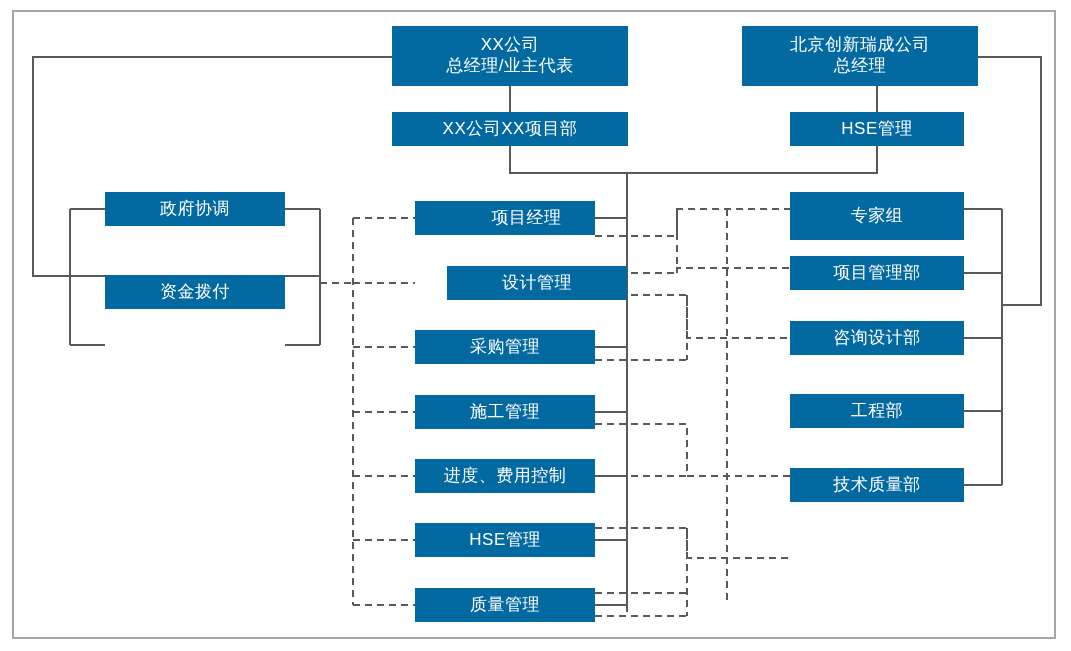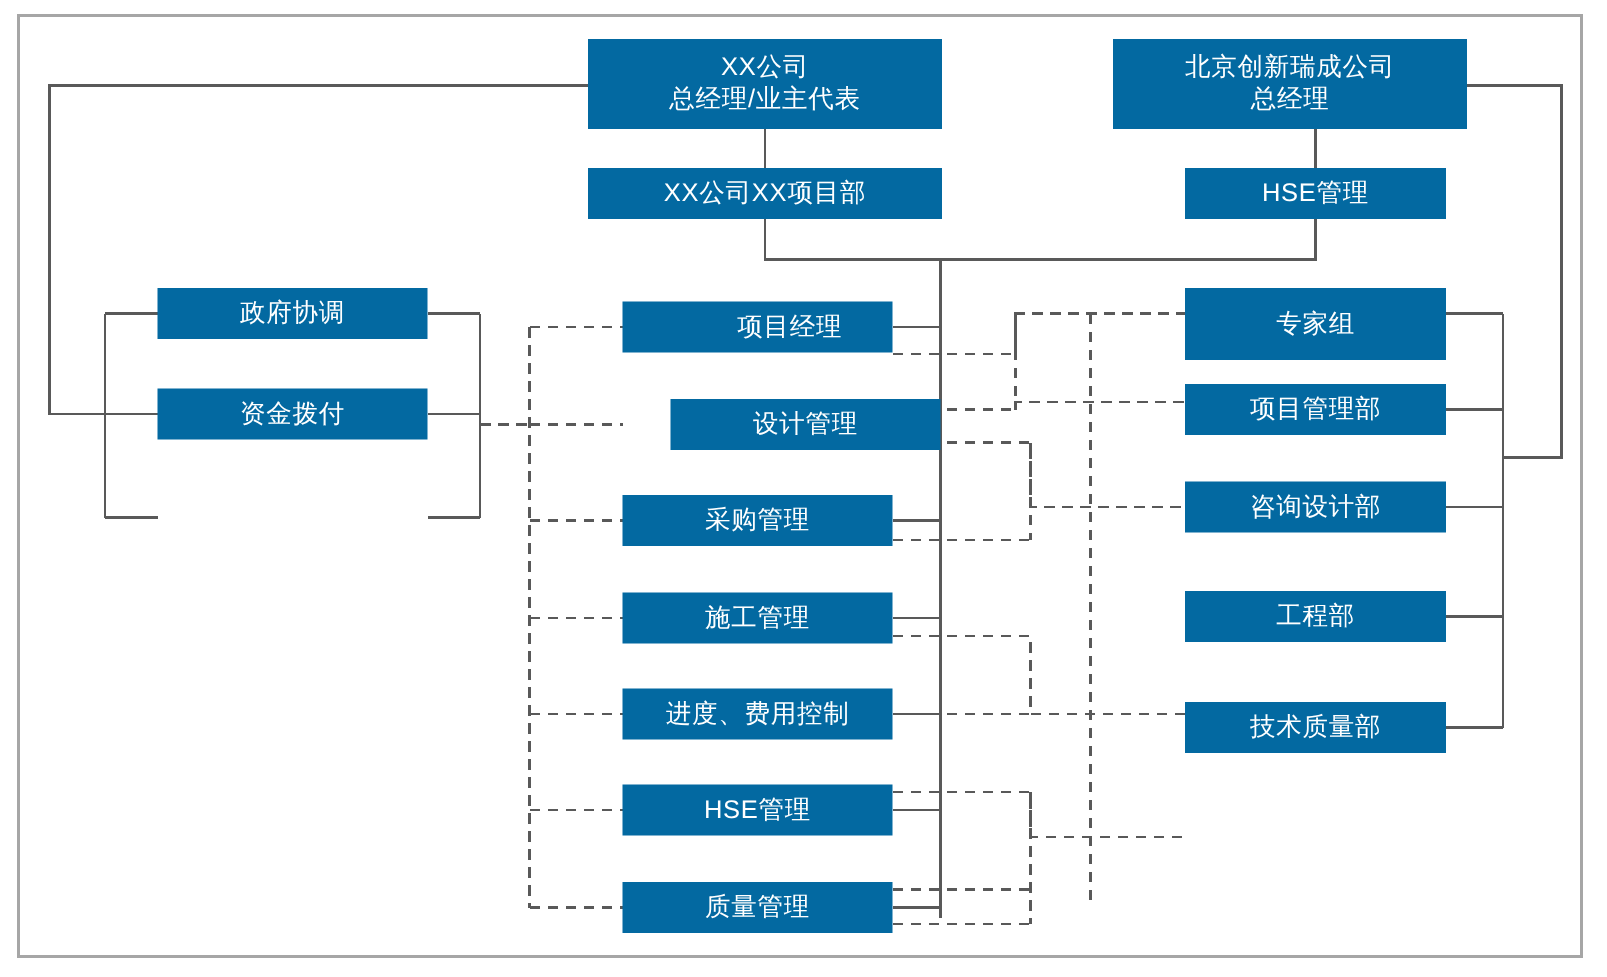--- a/index.html
+++ b/index.html
@@ -104,21 +104,21 @@
     <span>XX公司XX项目部</span>
   </div>
 
   <div class="node" style="left:790px;top:112px;width:174px;height:34px;">
     <span>HSE管理</span>
   </div>
 
   <div class="node" style="left:105px;top:192px;width:180px;height:34px;align-items:center;">
     <span>政府协调</span>
   </div>
-  <div class="node" style="left:105px;top:259px;width:180px;height:34px;">
+  <div class="node" style="left:105px;top:275px;width:180px;height:34px;">
     <span>资金拨付</span>
   </div>
 
   <div class="node" style="left:415px;top:201px;width:180px;height:34px;padding-left:43px;">
     <span>项目经理</span>
   </div>
   <div class="node" style="left:415px;top:266px;width:180px;height:34px;margin-left:32px;">
     <span>设计管理</span>
   </div>
   <div class="node" style="left:415px;top:330px;width:180px;height:34px;">

